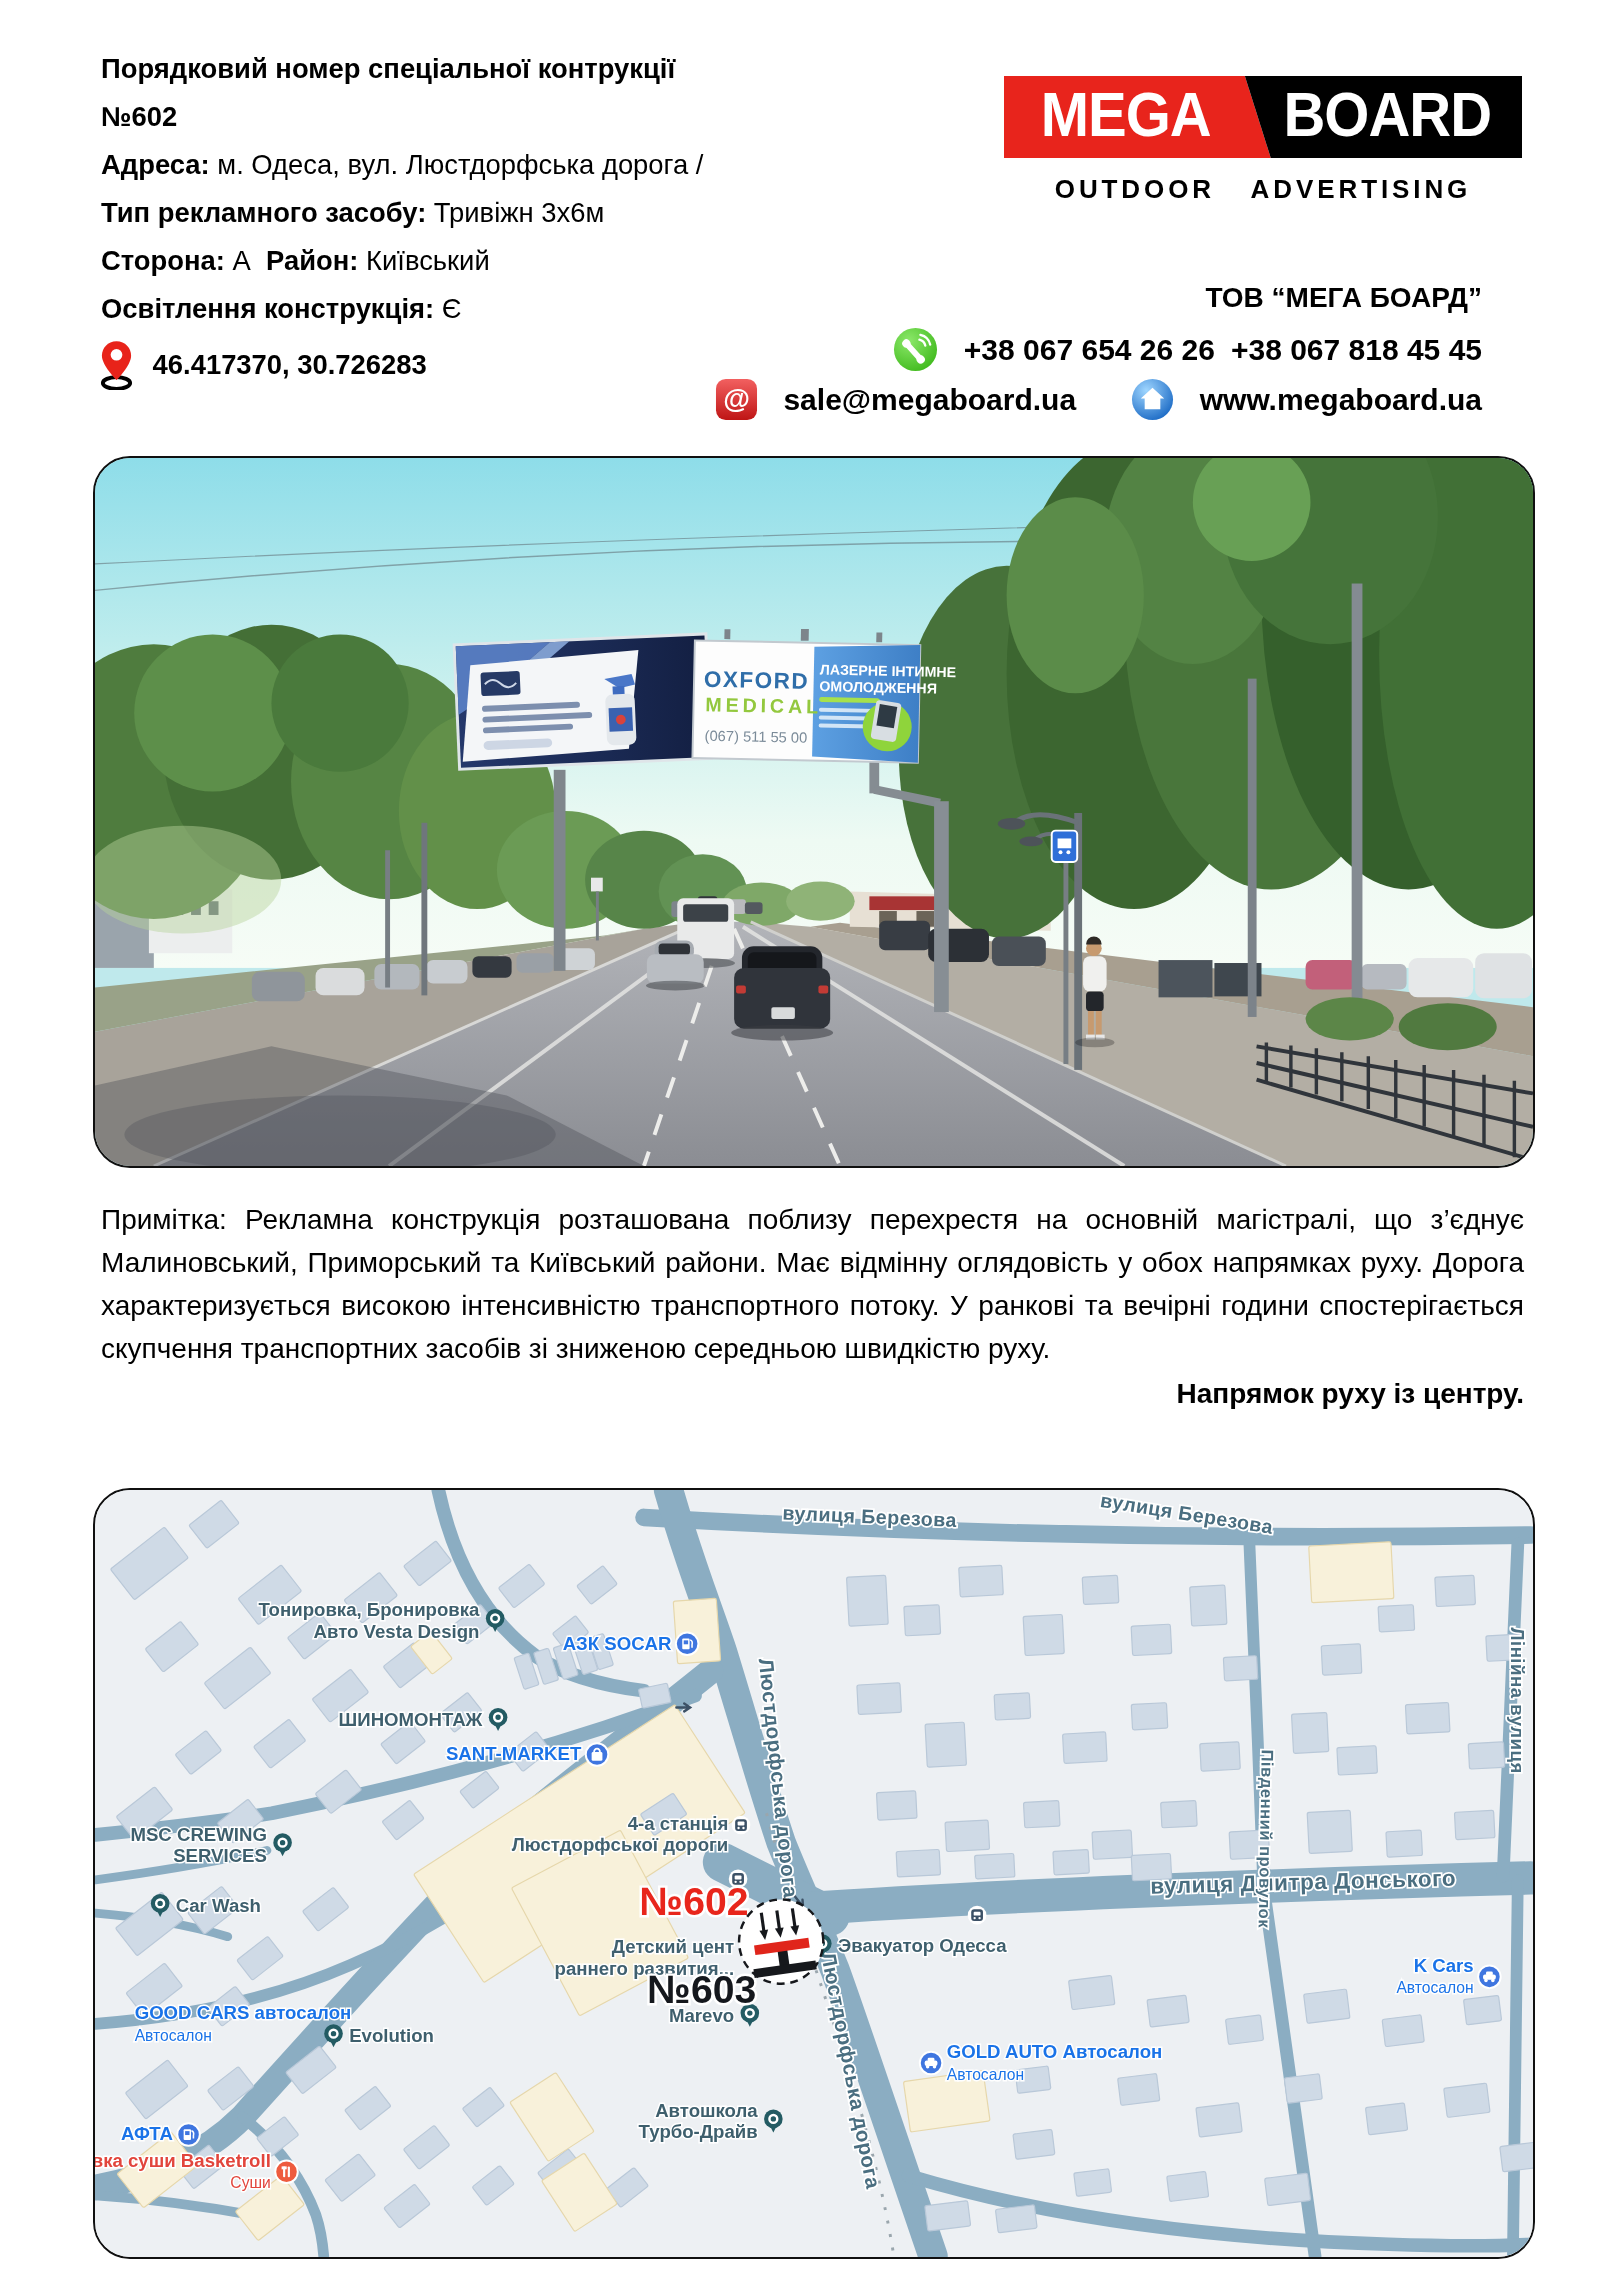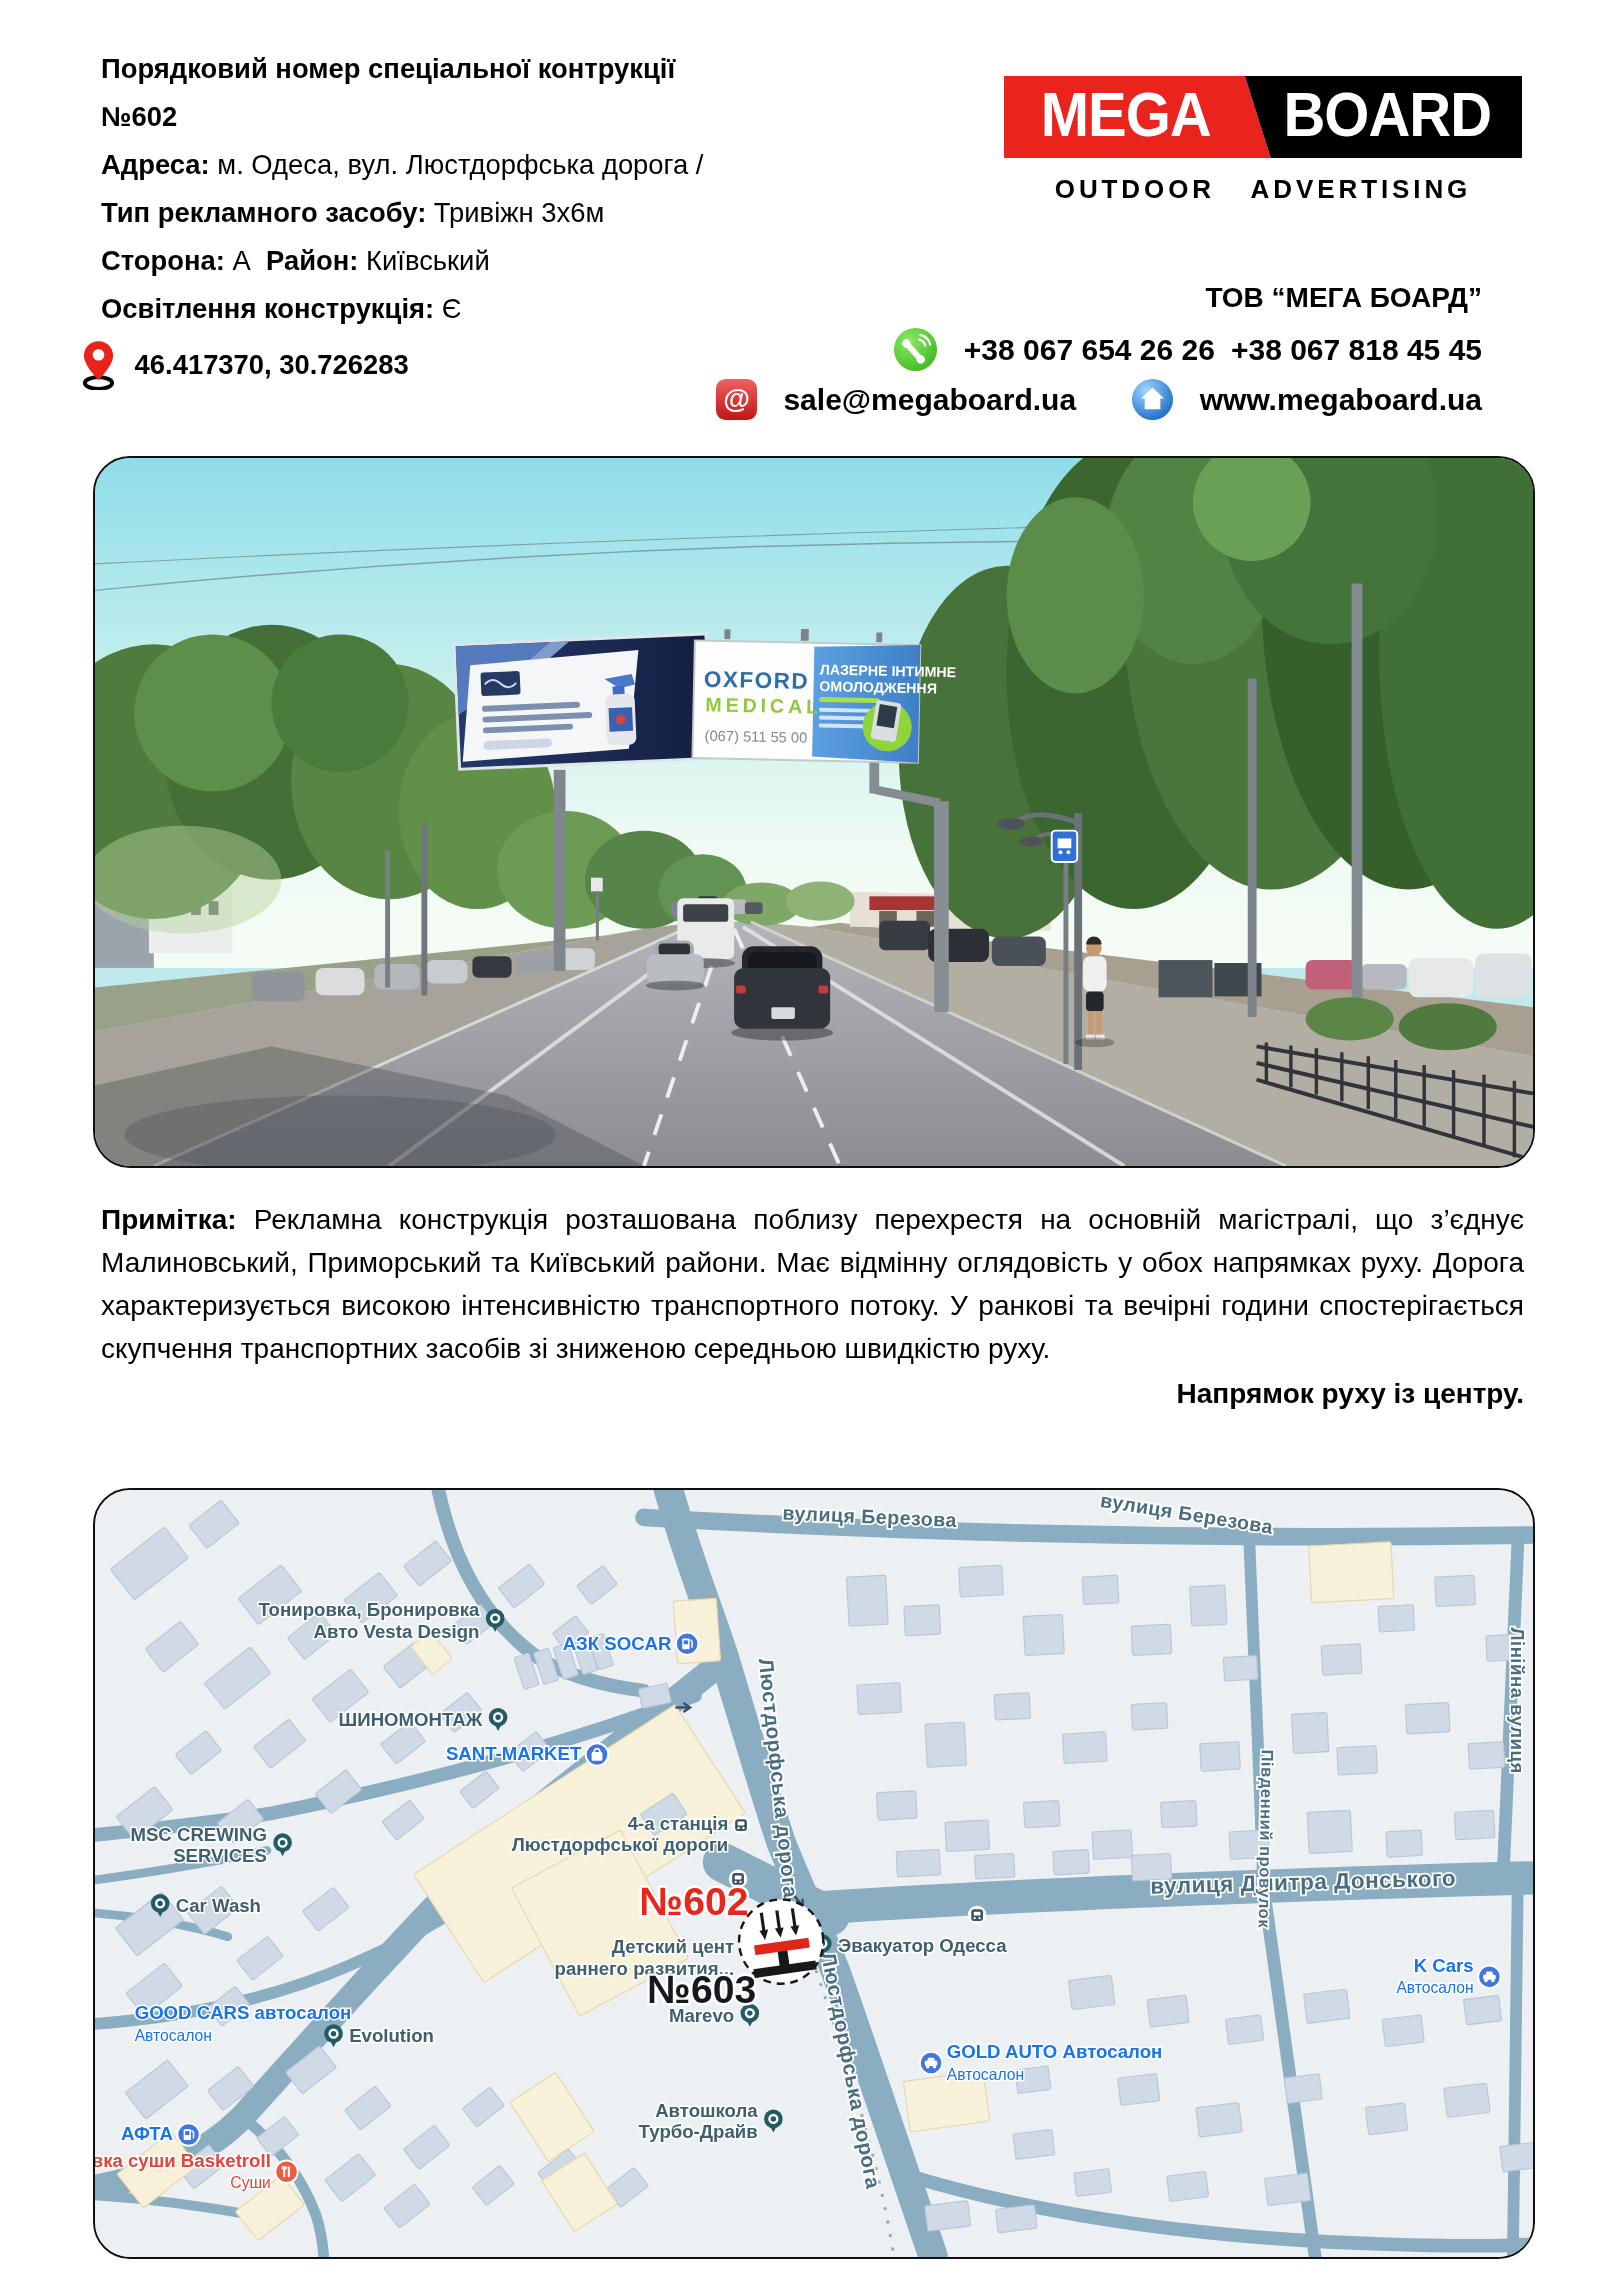--- a/index.html
+++ b/index.html
@@ -2,21 +2,21 @@
 <html><head>
 <meta charset="utf-8">
 <style>
   html,body{margin:0;padding:0;background:#fff;}
   .page{position:relative;width:1622px;height:2294px;background:#fff;overflow:hidden;
         font-family:"Liberation Sans",sans-serif;color:#000;border-radius:23px;}
   
   .header-left{position:absolute;left:101px;top:45px;width:627px;}
   .hline{font-size:27.4px;line-height:48px;white-space:pre-wrap;}
   .hline b{font-weight:bold;}
-  .coords-row{position:absolute;left:80px;top:339px;display:flex;align-items:center;}
+  .coords-row{position:absolute;left:98px;top:339px;display:flex;align-items:center;}
   .coords-text{font-size:27.4px;font-weight:bold;margin-left:17.6px;}
   .brand{position:absolute;left:965px;top:76px;width:518px;padding-left:39px;}
   .logo{position:relative;height:82px;}
   .logo-red{position:absolute;inset:0;background:#e8241c;
             clip-path:polygon(0 0,46.5% 0,51.5% 100%,0 100%);}
   .logo-black{position:absolute;inset:0;background:#000;
             clip-path:polygon(46.5% 0,100% 0,100% 100%,51.5% 100%);}
   .logo-word{position:absolute;top:50%;transform:translateY(-54%) scaleY(1.08);
              color:#fff;font-weight:bold;font-size:58px;letter-spacing:-1px;}
   .logo-word.mega{left:0;width:47%;text-align:center;}
@@ -30,21 +30,21 @@
   .c-ico{flex:0 0 auto;}
   .gap18{margin-left:17.6px;} .gap24{margin-left:8px;text-align:center;} .gap48{margin-left:47px;}
   
   .photo-frame{position:absolute;left:93px;top:456px;width:1438px;height:708px;
                border:2.9px solid #101010;border-radius:37px;overflow:hidden;background:#bfe9ec;}
   .photo-frame svg{display:block;width:100%;height:100%;}
   
   .note{position:absolute;left:101px;top:1198px;width:1423px;font-size:28px;line-height:43px;}
   .note p{margin:0;text-align:justify;}
   .note .dir{font-weight:bold;text-align:right;margin-top:2px;}
-  .note b{font-weight:bold;}
+  .note b{font-weight:normal;}
   
   .map-frame{position:absolute;left:93px;top:1488px;width:1438px;height:767px;
              border:2.9px solid #101010;border-radius:37px;overflow:hidden;background:#edf0f3;}
   .map-frame svg{display:block;width:100%;height:100%;}
   .m-street{fill:#4a6e80;font-weight:bold;stroke:#fff;stroke-width:3.5px;paint-order:stroke;
             letter-spacing:.5px;font-family:"Liberation Sans",sans-serif;}
   .m-poi{stroke:#fff;stroke-width:3px;paint-order:stroke;font-family:"Liberation Sans",sans-serif;}
   .m-badge{font-weight:bold;stroke:#fff;stroke-width:5px;paint-order:stroke;
            font-family:"Liberation Sans",sans-serif;}
   text{font-family:"Liberation Sans",sans-serif;}

